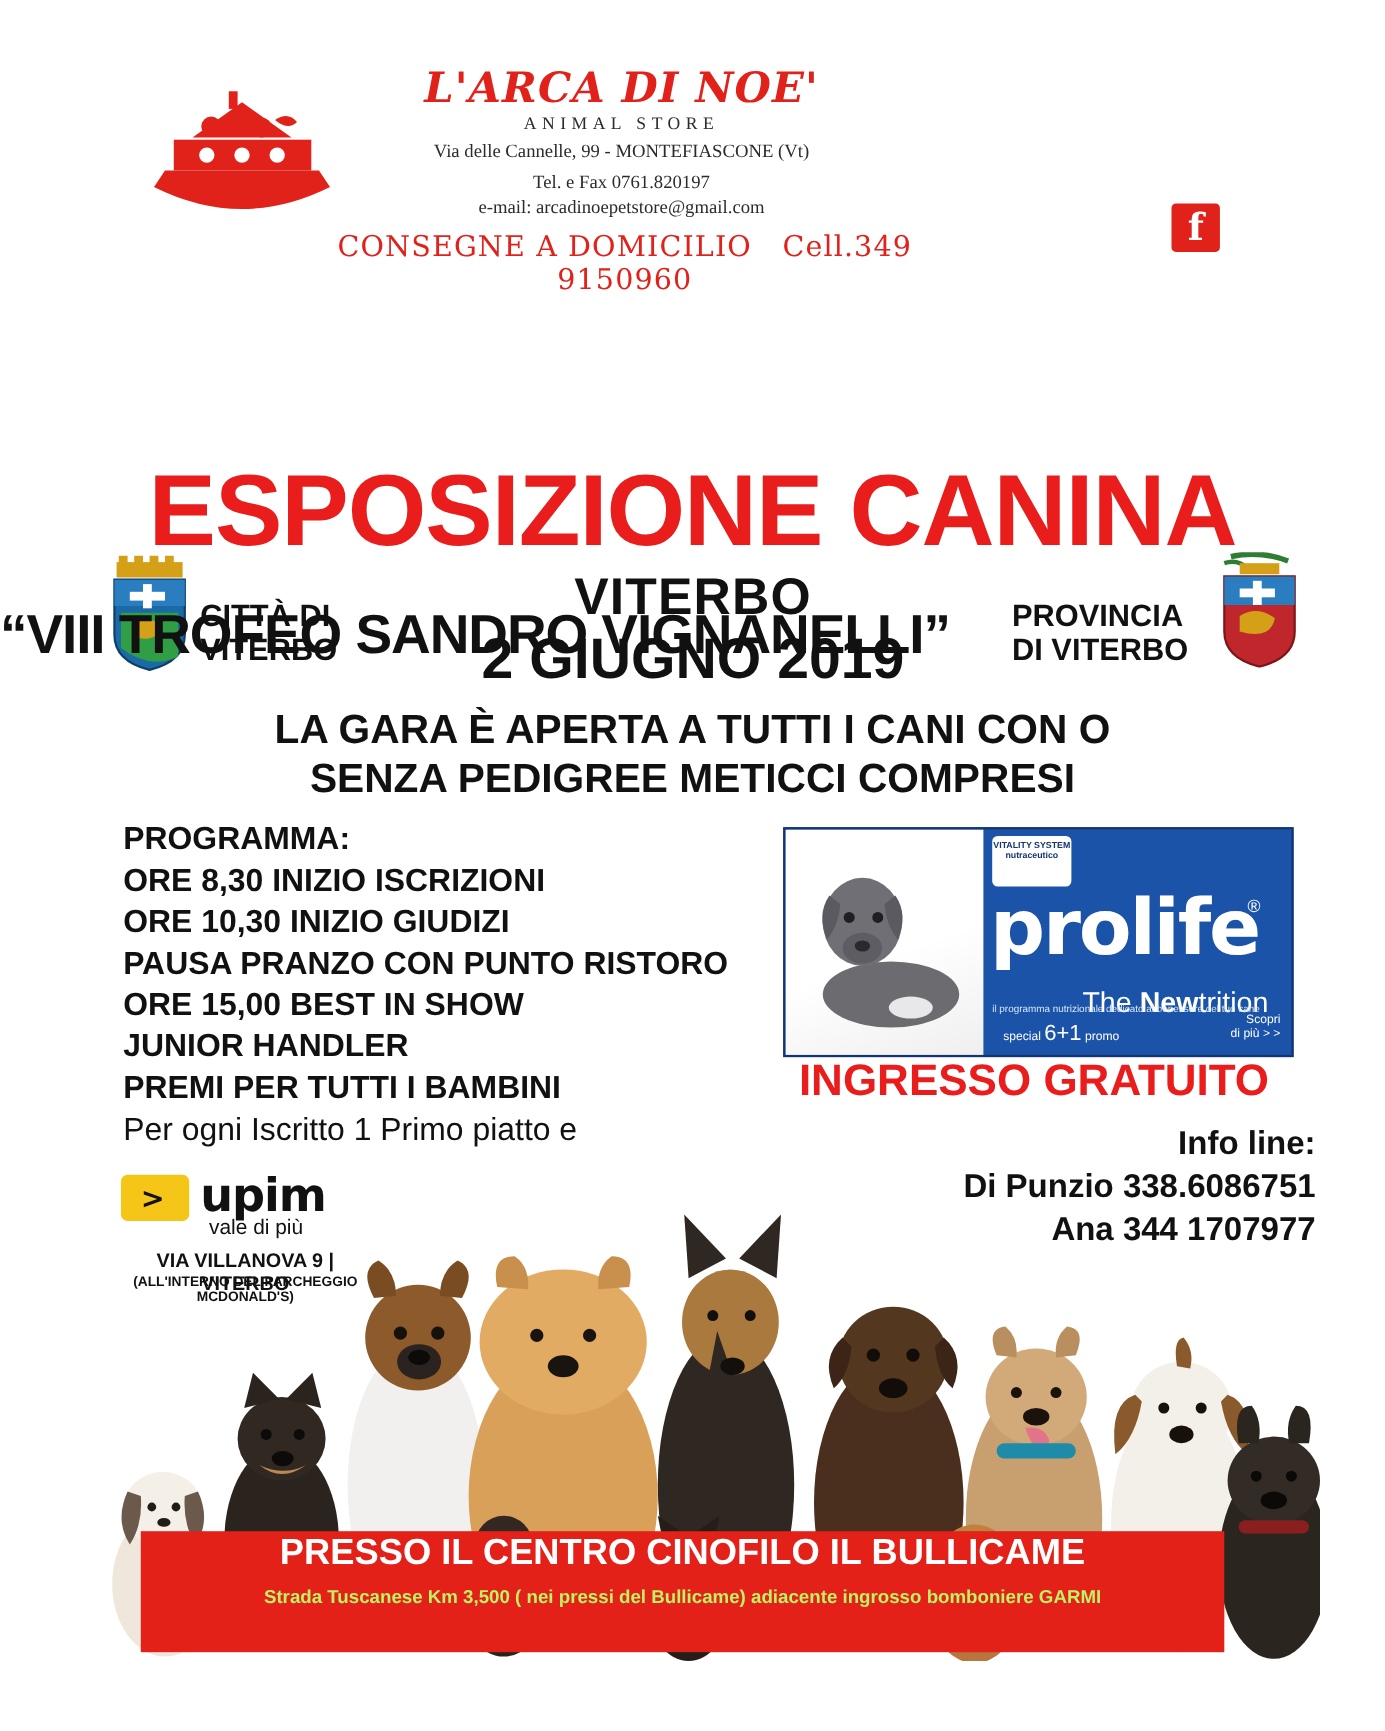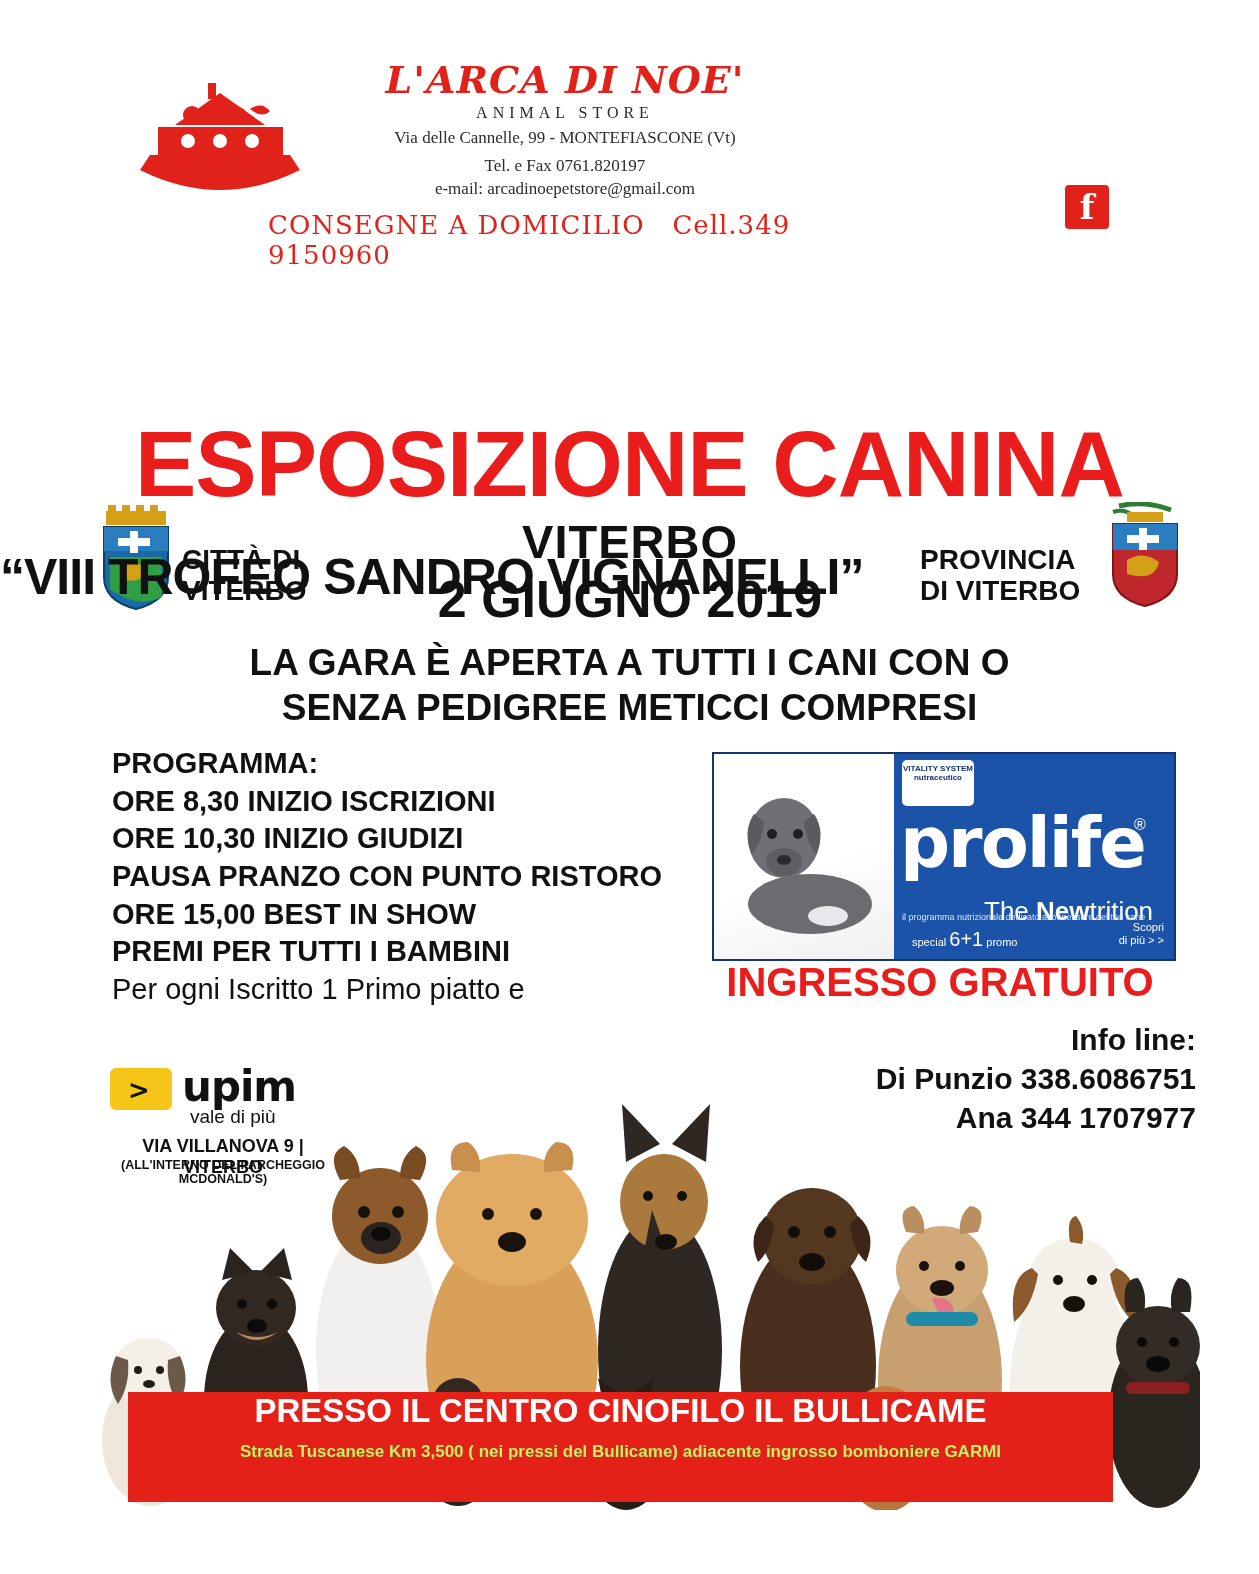--- a/index.html
+++ b/index.html
@@ -22,21 +22,21 @@
     font-weight:bold;font-style:italic;
     font-size:38px;letter-spacing:1px;color:#e0221b;line-height:1.05;
   }
   .store-sub{
     font-family:"Liberation Serif", serif;
     font-size:16px;letter-spacing:5px;color:#2b2b2b;margin-top:4px;
   }
   .store-addr{font-family:"Liberation Serif", serif;font-size:17px;color:#2b2b2b;margin-top:5px;line-height:1.35;}
   .store-mail{font-family:"Liberation Serif", serif;font-size:17px;color:#2b2b2b;line-height:1.35;}
   .consegne{
-    position:absolute;left:268px;top:210px;width:600px;
+    position:absolute;left:268px;top:210px;width:600px;text-align:center;
     font-family:"DejaVu Serif", serif;font-size:26px;color:#e0221b;letter-spacing:1px;
   }
   .services{
     position:absolute;left:840px;top:78px;width:300px;
     font-family:"DejaVu Serif", serif;font-style:italic;font-size:23px;color:#2b2b2b;line-height:1.45;
   }
   .fb{
     position:absolute;left:1065px;top:185px;width:44px;height:44px;background:#e0221b;border-radius:4px;
     color:#fff;font-family:"DejaVu Serif", serif;font-weight:bold;font-size:34px;
     text-align:center;line-height:44px;
@@ -261,20 +261,21 @@
     <div>LA GARA È APERTA A TUTTI I CANI CON O</div>
     <div>SENZA PEDIGREE METICCI COMPRESI</div>
   </div>
 
   <div class="program">
     <div class="bold">PROGRAMMA:</div>
     <div class="bold">ORE 8,30 INIZIO ISCRIZIONI</div>
     <div class="bold">ORE 10,30 INIZIO GIUDIZI</div>
     <div class="bold">PAUSA PRANZO CON PUNTO RISTORO</div>
     <div class="bold">ORE 15,00 BEST IN SHOW</div>
+    <div class="bold">JUNIOR HANDLER</div>
     <div class="bold">PREMI PER TUTTI I BAMBINI</div>
     <div class="reg">Per ogni Iscritto 1 Primo piatto e</div>
   </div>
 
   <div class="prolife">
     <div class="pupimg">
       <svg class="pup" viewBox="0 0 150 165" width="150" height="165">
         <ellipse cx="78" cy="128" rx="62" ry="30" fill="#6b6b70"></ellipse>
         <ellipse cx="52" cy="62" rx="36" ry="40" fill="#6f6f75"></ellipse>
         <path d="M22 38 q-12 18 -2 40 q10 -12 12 -32 Z" fill="#5a5a60"></path>

